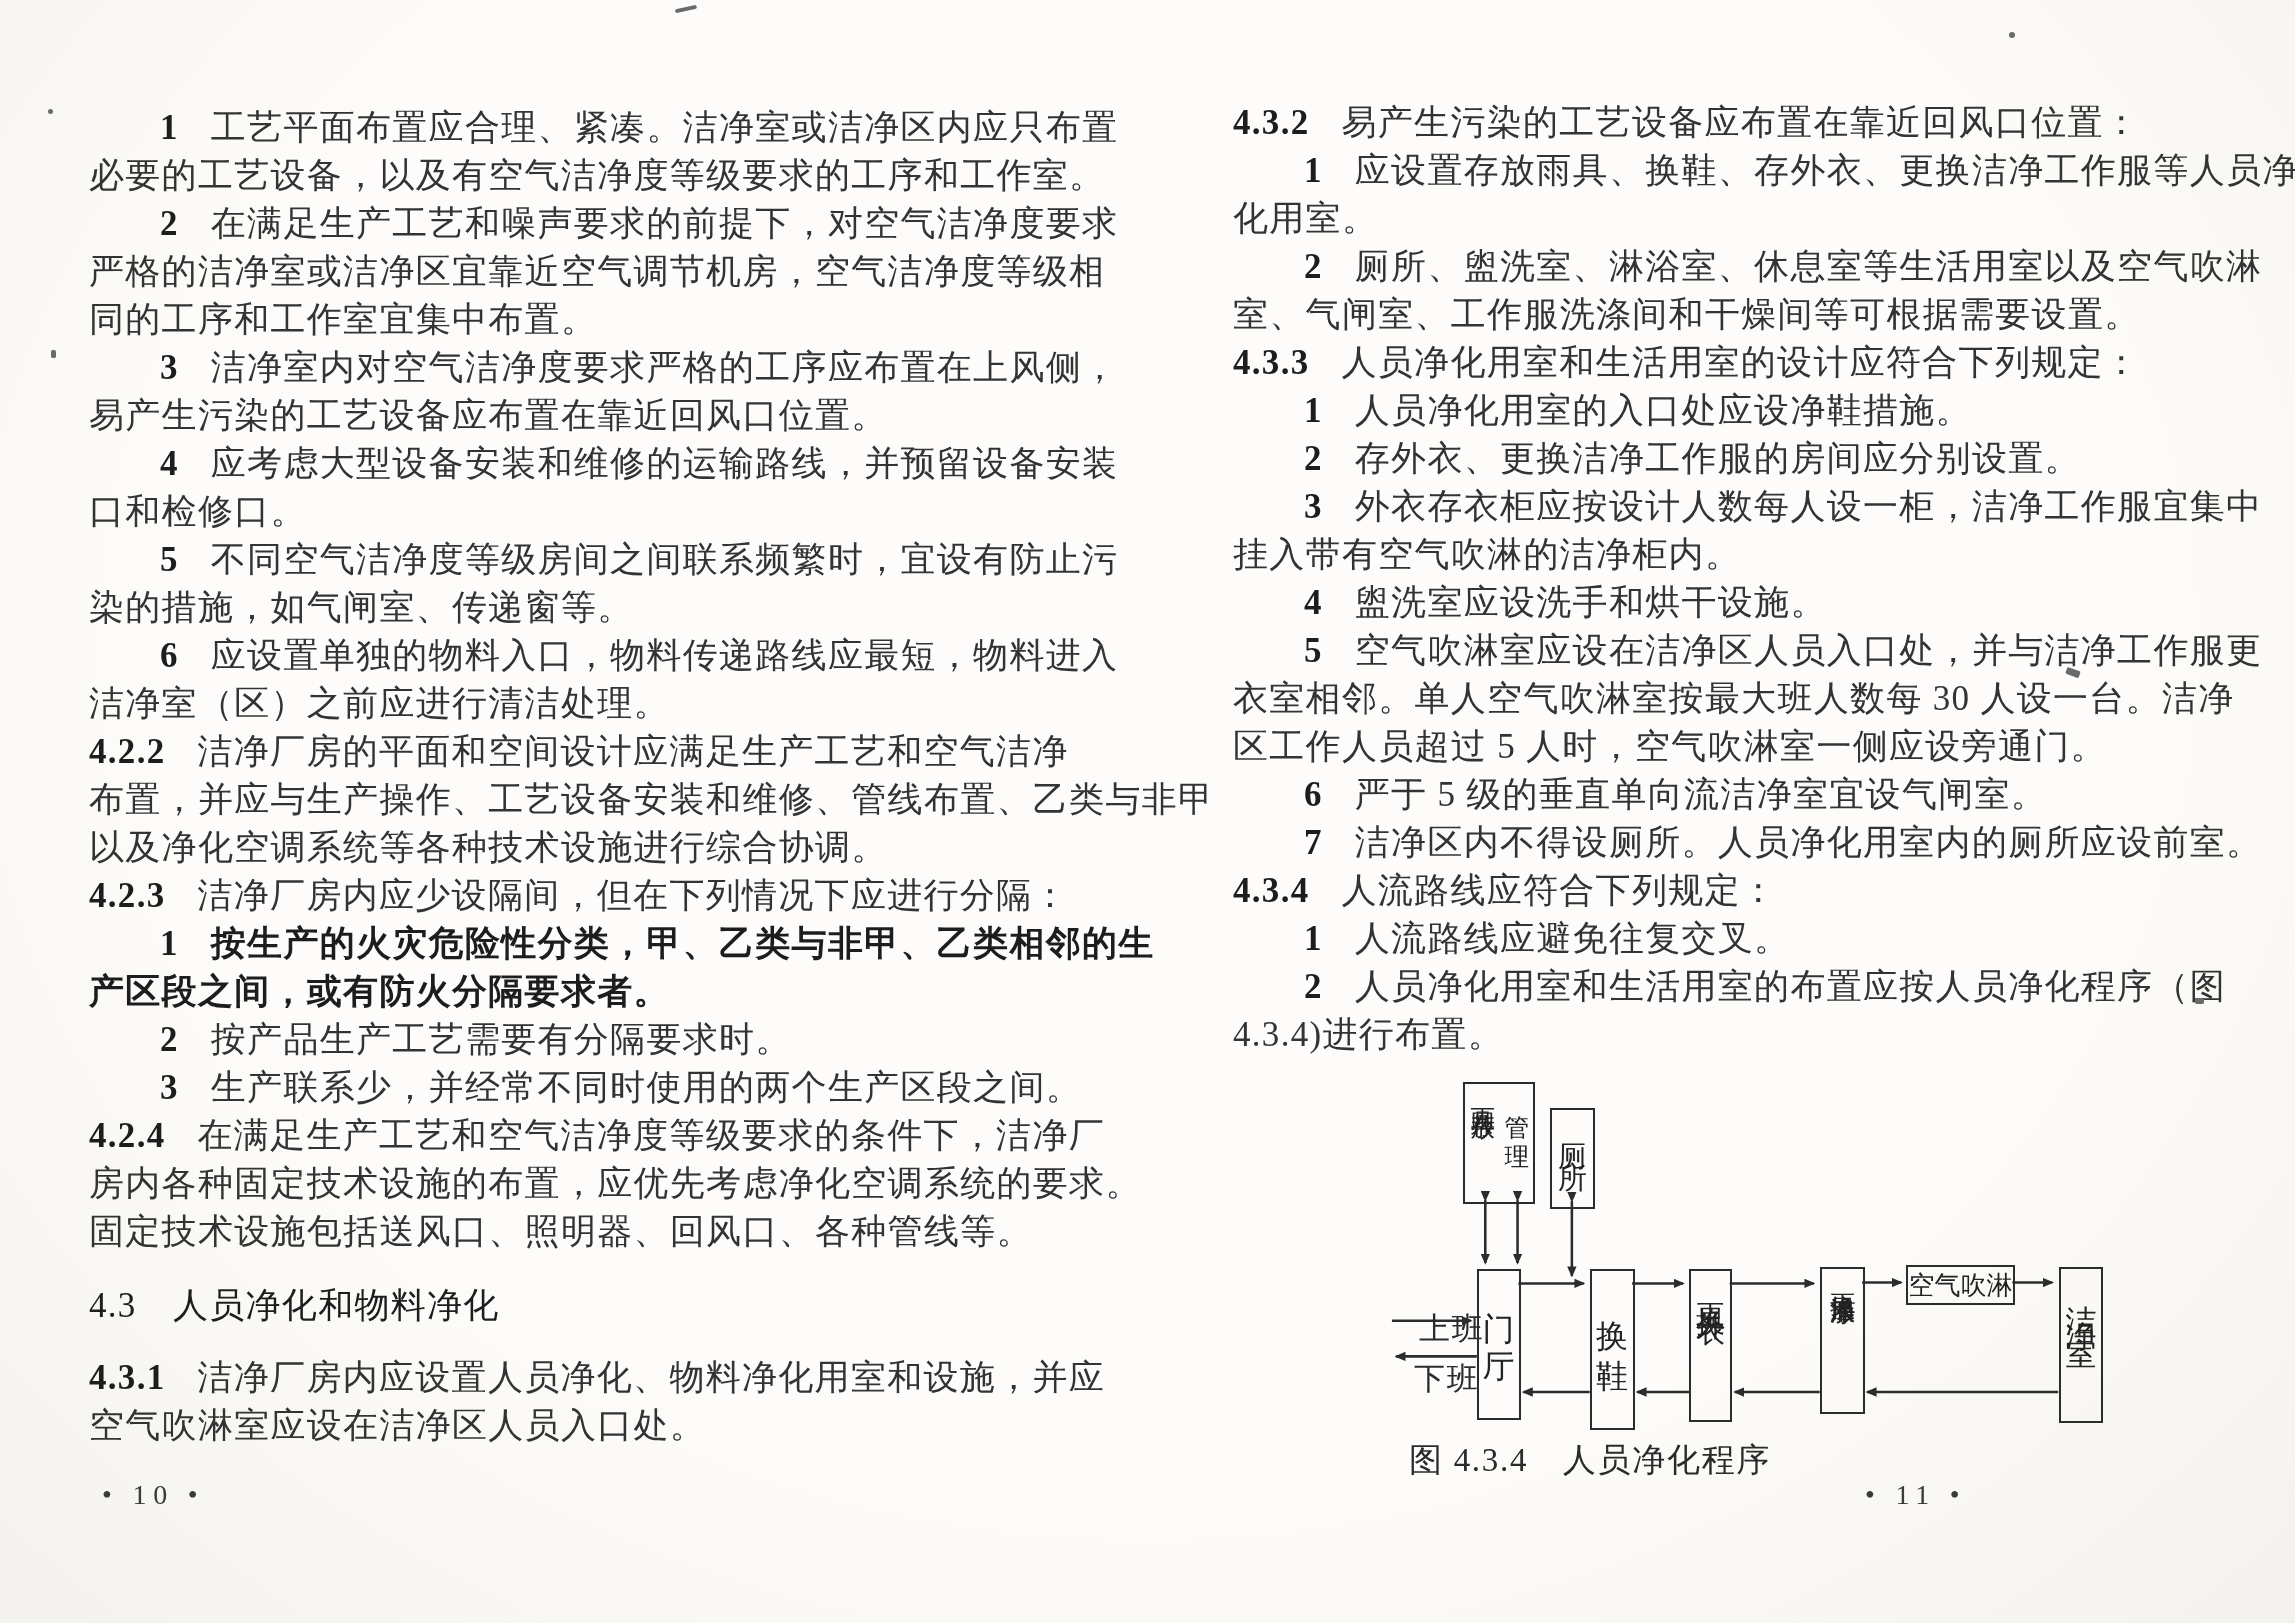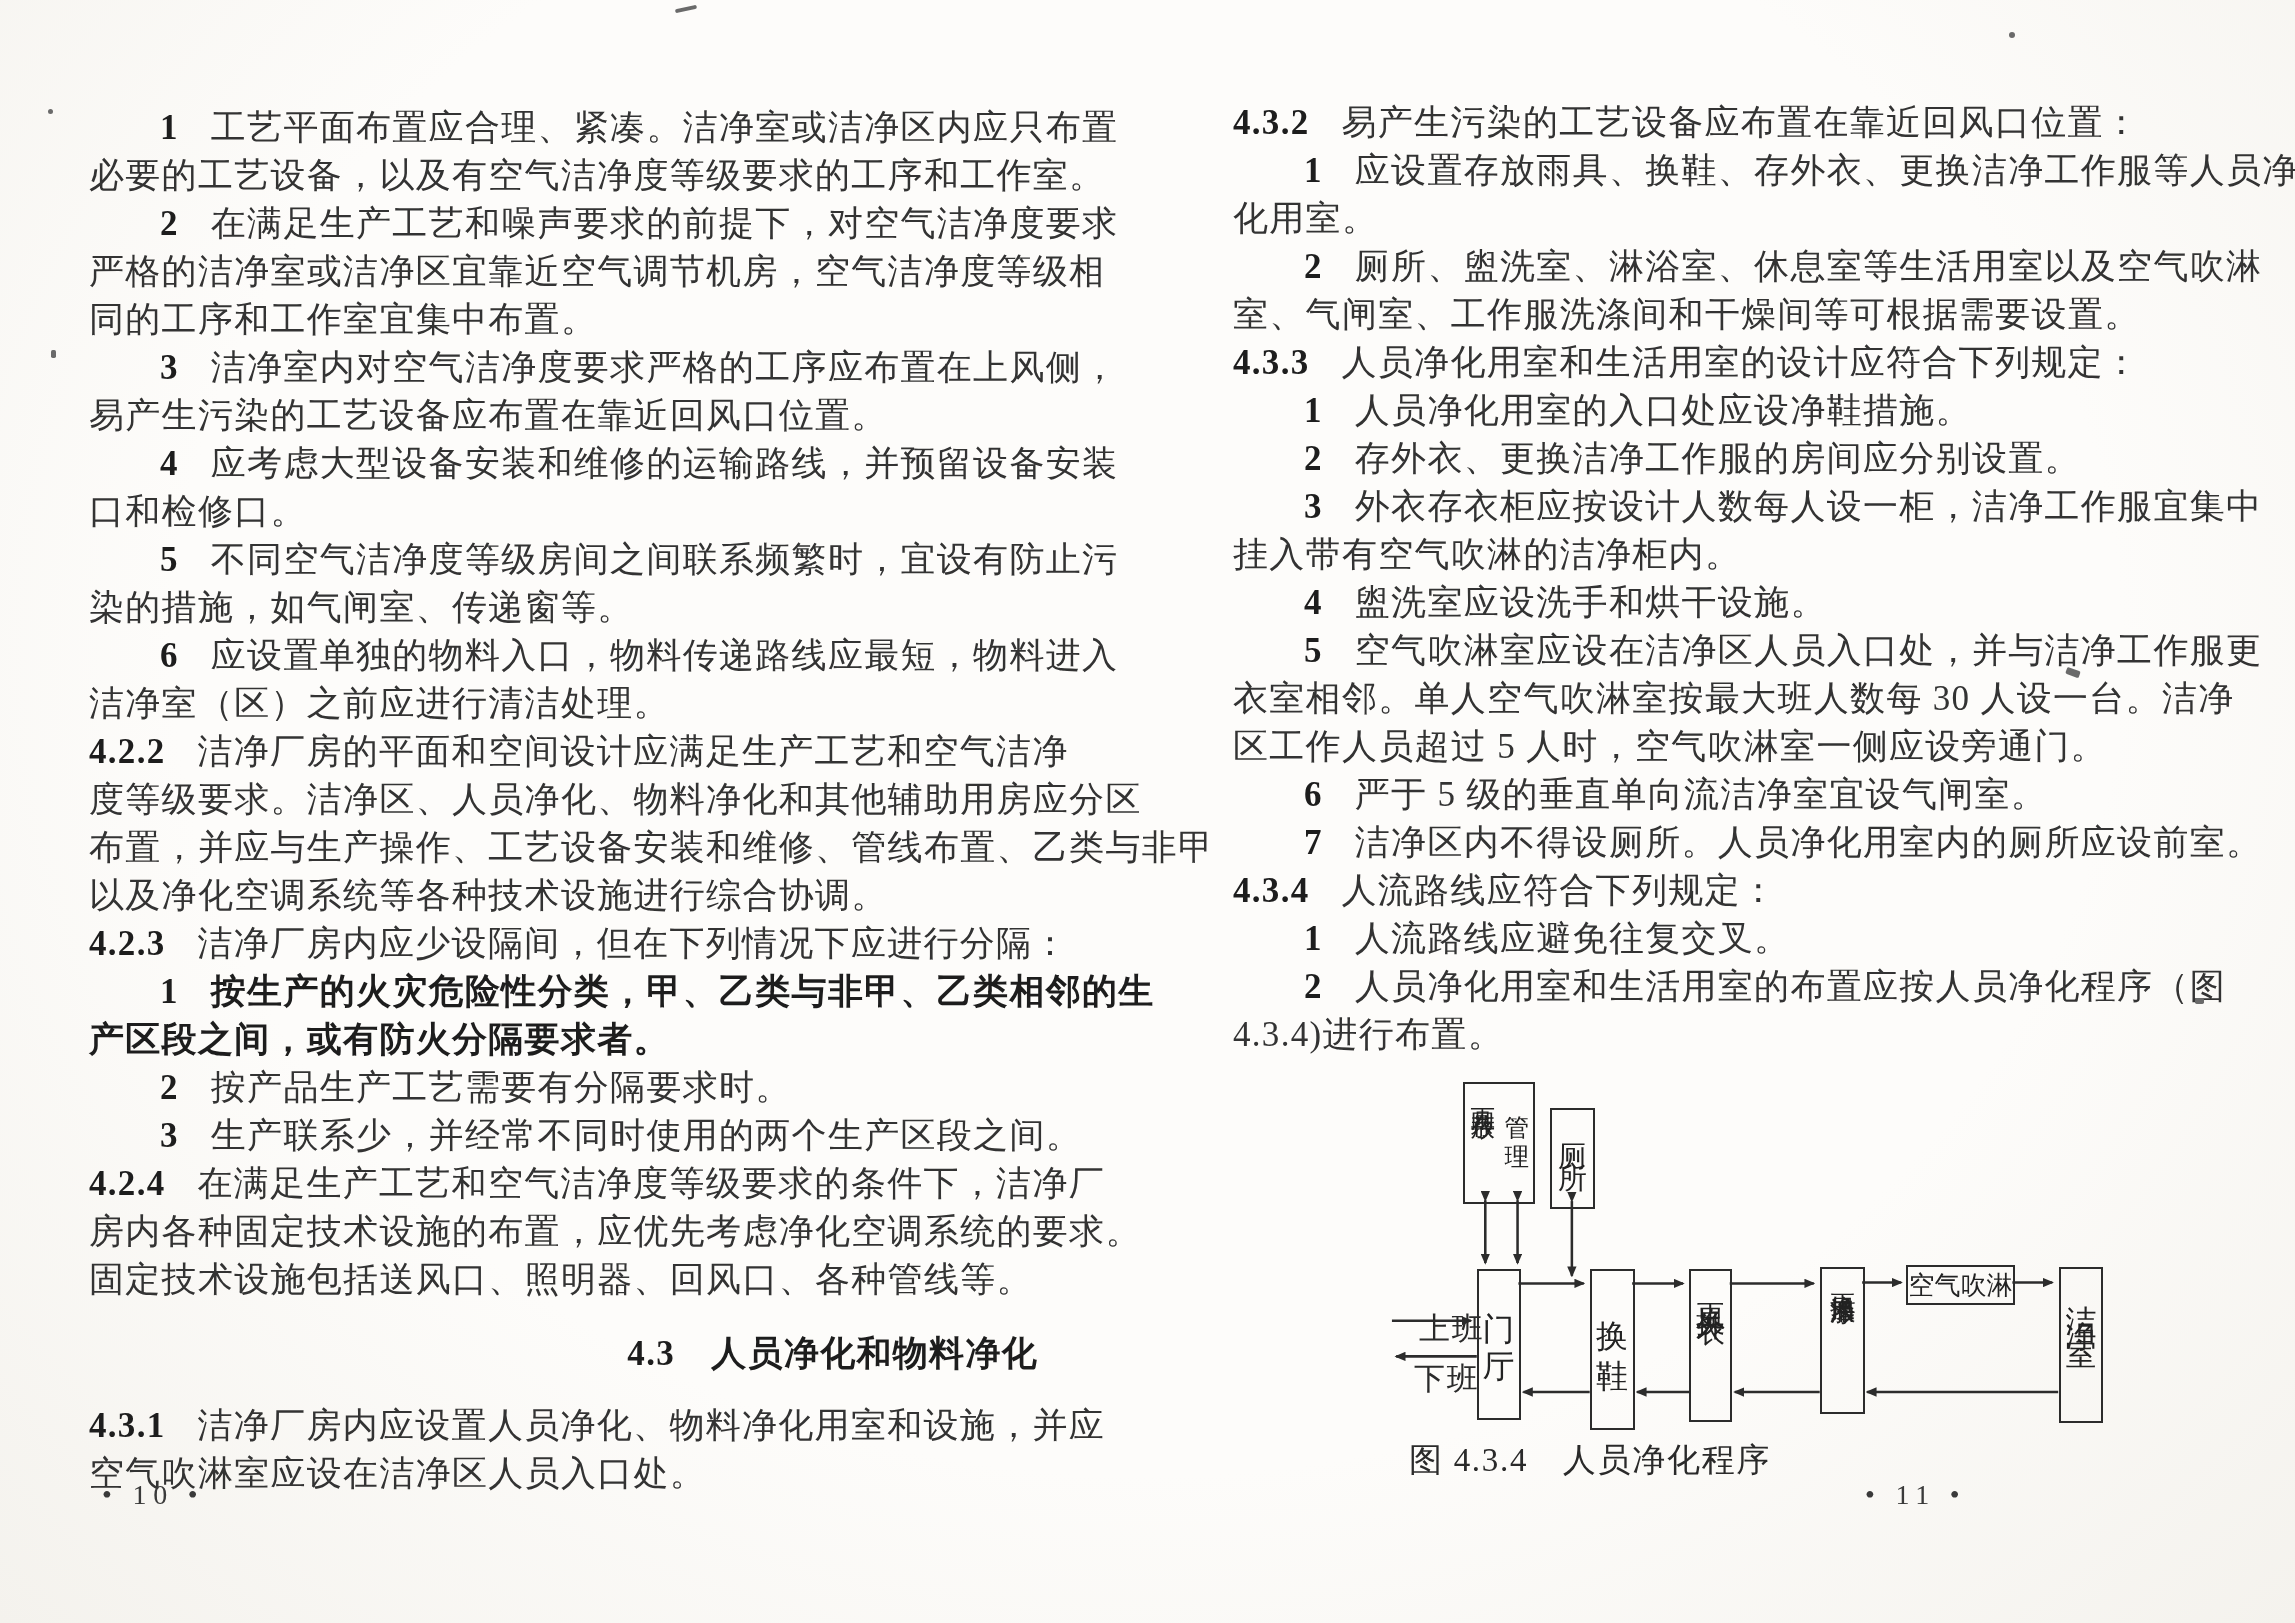--- a/index.html
+++ b/index.html
@@ -20,21 +20,21 @@
   #left-col{left:89px;top:104px;width:949px;}
   #right-col{left:1233px;top:99px;width:946px;}
   .line{
     height:48px;line-height:48px;
     font-size:35px;letter-spacing:1.3px;
     white-space:nowrap;
     color:#333;
   }
   .line.ind{padding-left:71px;}
   .line.bold{font-weight:700;color:#1d1d1d;}
-  .line.center{text-align:right;font-weight:700;color:#1d1d1d;}
+  .line.center{text-align:left;font-weight:400;color:#1d1d1d;}
   .ln-num{font-weight:700;color:#1d1d1d;margin-right:32px;}
   .page-num{
     position:absolute;font-size:28px;color:#3a3a3a;letter-spacing:6.8px;
   }
   #page-num-left{left:102px;top:1479px;}
   #page-num-right{left:1853px;top:1479px;margin-left:12px;}
 
   
   #flow-svg{position:absolute;left:0;top:0;pointer-events:none;}
   .dbox{
@@ -102,21 +102,20 @@
       <div class="line"><span>同的工序和工作室宜集中布置。</span></div>
       <div class="line ind"><span class="ln-num">3</span><span>洁净室内对空气洁净度要求严格的工序应布置在上风侧，</span></div>
       <div class="line"><span>易产生污染的工艺设备应布置在靠近回风口位置。</span></div>
       <div class="line ind"><span class="ln-num">4</span><span>应考虑大型设备安装和维修的运输路线，并预留设备安装</span></div>
       <div class="line"><span>口和检修口。</span></div>
       <div class="line ind"><span class="ln-num">5</span><span>不同空气洁净度等级房间之间联系频繁时，宜设有防止污</span></div>
       <div class="line"><span>染的措施，如气闸室、传递窗等。</span></div>
       <div class="line ind"><span class="ln-num">6</span><span>应设置单独的物料入口，物料传递路线应最短，物料进入</span></div>
       <div class="line"><span>洁净室（区）之前应进行清洁处理。</span></div>
       <div class="line"><span class="ln-num">4.2.2</span><span>洁净厂房的平面和空间设计应满足生产工艺和空气洁净</span></div>
-      <div class="line"><span>度等级要求。洁净区、人员净化、物料净化和其他辅助用房应分区</span></div>
       <div class="line"><span>布置，并应与生产操作、工艺设备安装和维修、管线布置、乙类与非甲</span></div>
       <div class="line"><span>以及净化空调系统等各种技术设施进行综合协调。</span></div>
       <div class="line"><span class="ln-num">4.2.3</span><span>洁净厂房内应少设隔间，但在下列情况下应进行分隔：</span></div>
       <div class="line ind bold"><span class="ln-num">1</span><span>按生产的火灾危险性分类，甲、乙类与非甲、乙类相邻的生</span></div>
       <div class="line bold"><span>产区段之间，或有防火分隔要求者。</span></div>
       <div class="line ind"><span class="ln-num">2</span><span>按产品生产工艺需要有分隔要求时。</span></div>
       <div class="line ind"><span class="ln-num">3</span><span>生产联系少，并经常不同时使用的两个生产区段之间。</span></div>
       <div class="line"><span class="ln-num">4.2.4</span><span>在满足生产工艺和空气洁净度等级要求的条件下，洁净厂</span></div>
       <div class="line"><span>房内各种固定技术设施的布置，应优先考虑净化空调系统的要求。</span></div>
       <div class="line"><span>固定技术设施包括送风口、照明器、回风口、各种管线等。</span></div>

